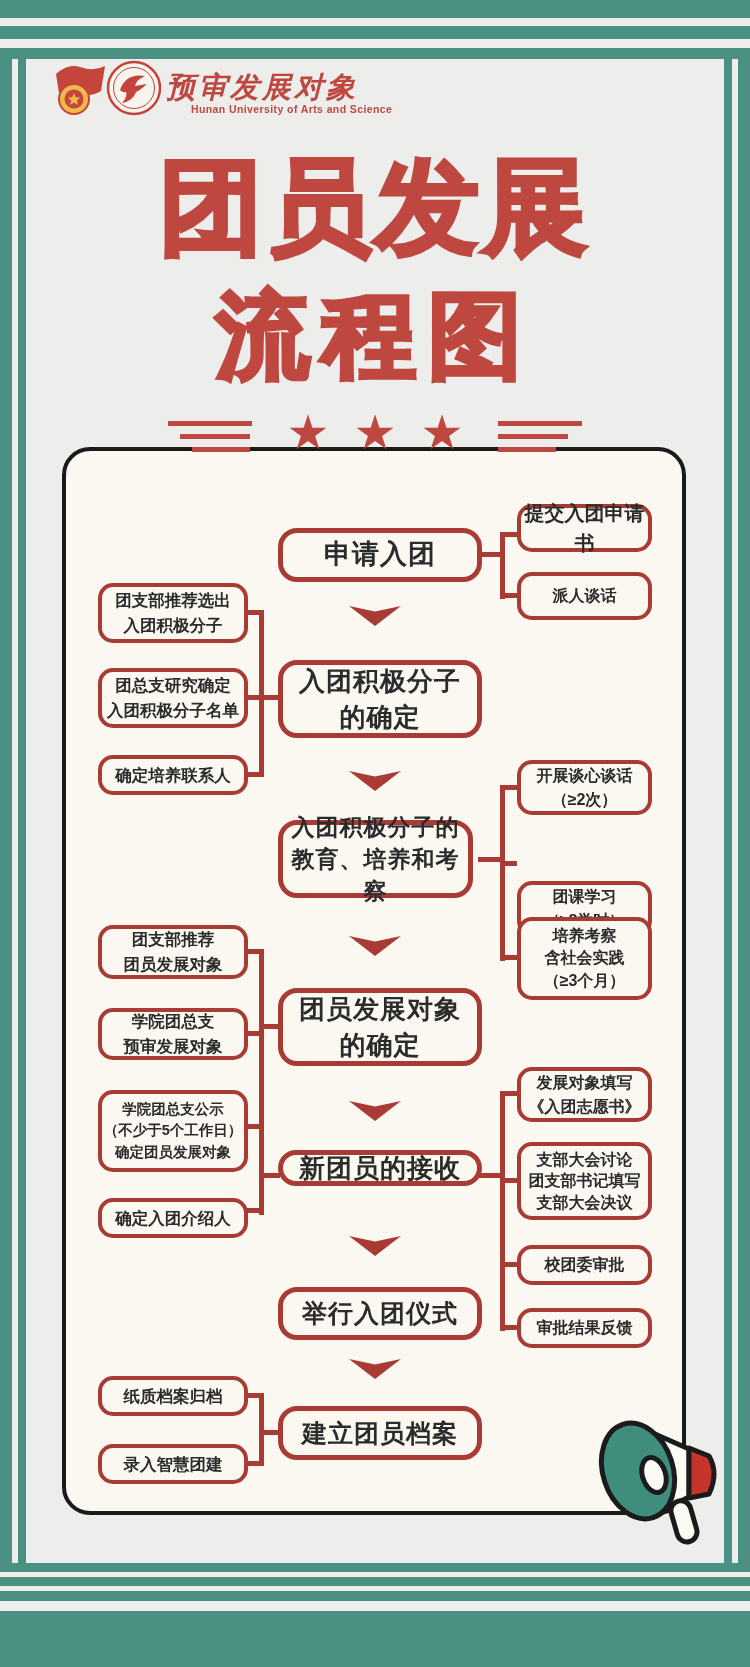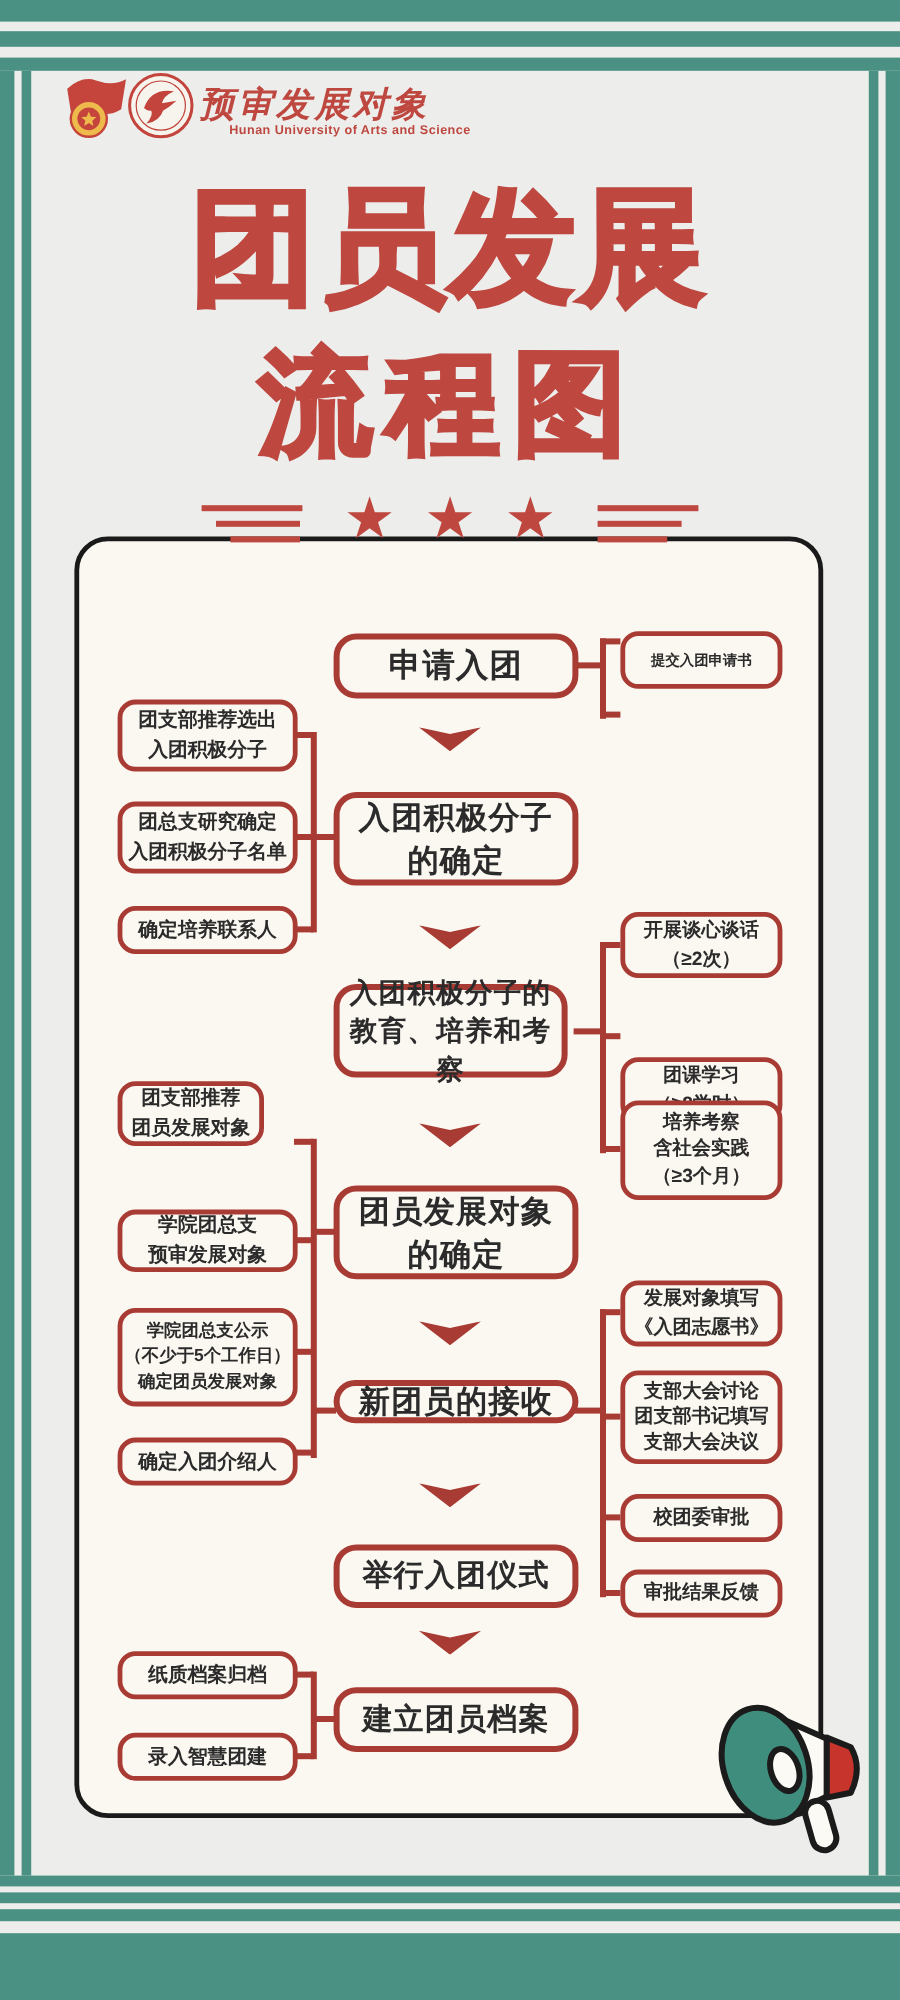--- a/index.html
+++ b/index.html
@@ -85,32 +85,33 @@
 的确定</div>
   <div class="box node" style="left:278px;top:1150px;width:204px;height:36px">新团员的接收</div>
   <div class="box node" style="left:278px;top:1287px;width:204px;height:53px;font-size:25px">举行入团仪式</div>
   <div class="box node" style="left:278px;top:1406px;width:204px;height:54px;font-size:25px">建立团员档案</div>
 
   <div class="box side" style="left:98px;top:583px;width:150px;height:60px">团支部推荐选出
 入团积极分子</div>
   <div class="box side" style="left:98px;top:668px;width:150px;height:60px">团总支研究确定
 入团积极分子名单</div>
   <div class="box side" style="left:98px;top:755px;width:150px;height:40px">确定培养联系人</div>
-  <div class="box side" style="left:98px;top:901px;width:122px;height:54px">团支部推荐
+  <div class="box side" style="left:98px;top:925px;width:150px;height:54px">团支部推荐
 团员发展对象</div>
   <div class="box side" style="left:98px;top:1008px;width:150px;height:52px">学院团总支
 预审发展对象</div>
   <div class="box side" style="left:98px;top:1090px;width:150px;height:82px;font-size:14.5px;line-height:1.45">学院团总支公示
 （不少于5个工作日）
 确定团员发展对象</div>
   <div class="box side" style="left:98px;top:1198px;width:150px;height:40px">确定入团介绍人</div>
   <div class="box side" style="left:98px;top:1376px;width:150px;height:40px">纸质档案归档</div>
   <div class="box side" style="left:98px;top:1444px;width:150px;height:40px">录入智慧团建</div>
 
-  <div class="box side" style="left:517px;top:526px;width:135px;height:48px;font-size:12px">提交入团申请书</div>
+  <div class="box side" style="left:517px;top:504px;width:135px;height:48px;font-size:20px">提交入团申请书</div>
+  <div class="box side" style="left:517px;top:572px;width:135px;height:48px;font-size:16px">派人谈话</div>
   <div class="box side" style="left:517px;top:760px;width:135px;height:55px;font-size:16px">开展谈心谈话
 （≥2次）</div>
   <div class="box side" style="left:517px;top:881px;width:135px;height:55px;font-size:16px">团课学习
 （≥8学时）</div>
   <div class="box side" style="left:517px;top:917px;width:135px;height:83px;font-size:16px;line-height:1.4">培养考察
 含社会实践
 （≥3个月）</div>
   <div class="box side" style="left:517px;top:1067px;width:135px;height:55px;font-size:16px">发展对象填写
 《入团志愿书》</div>
   <div class="box side" style="left:517px;top:1142px;width:135px;height:78px;font-size:16px;line-height:1.35">支部大会讨论

